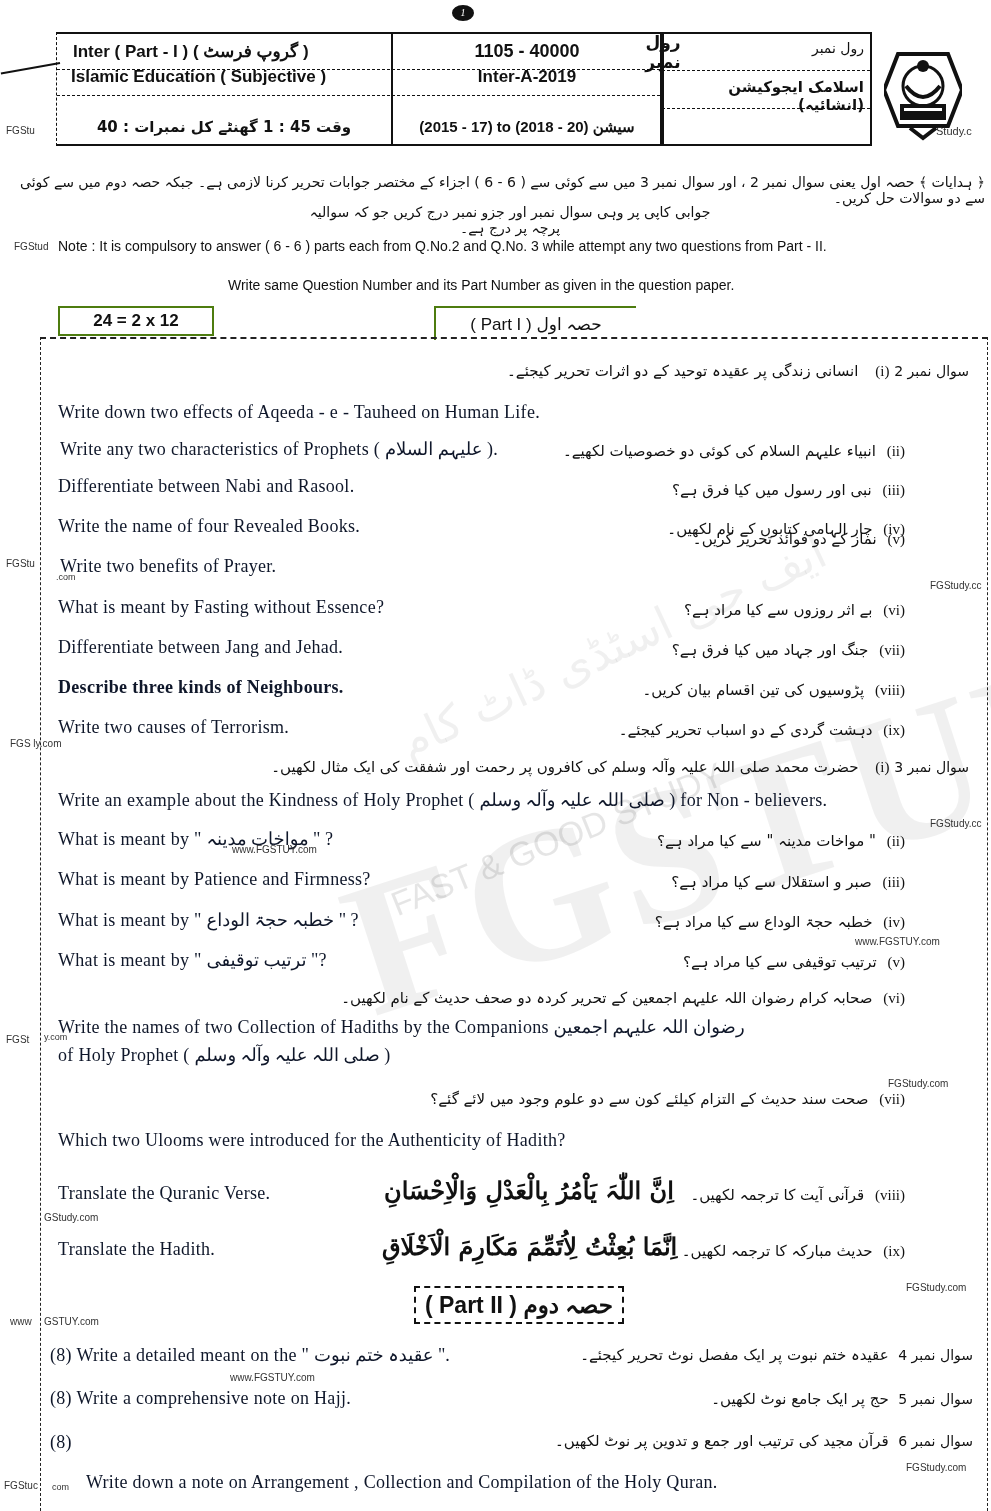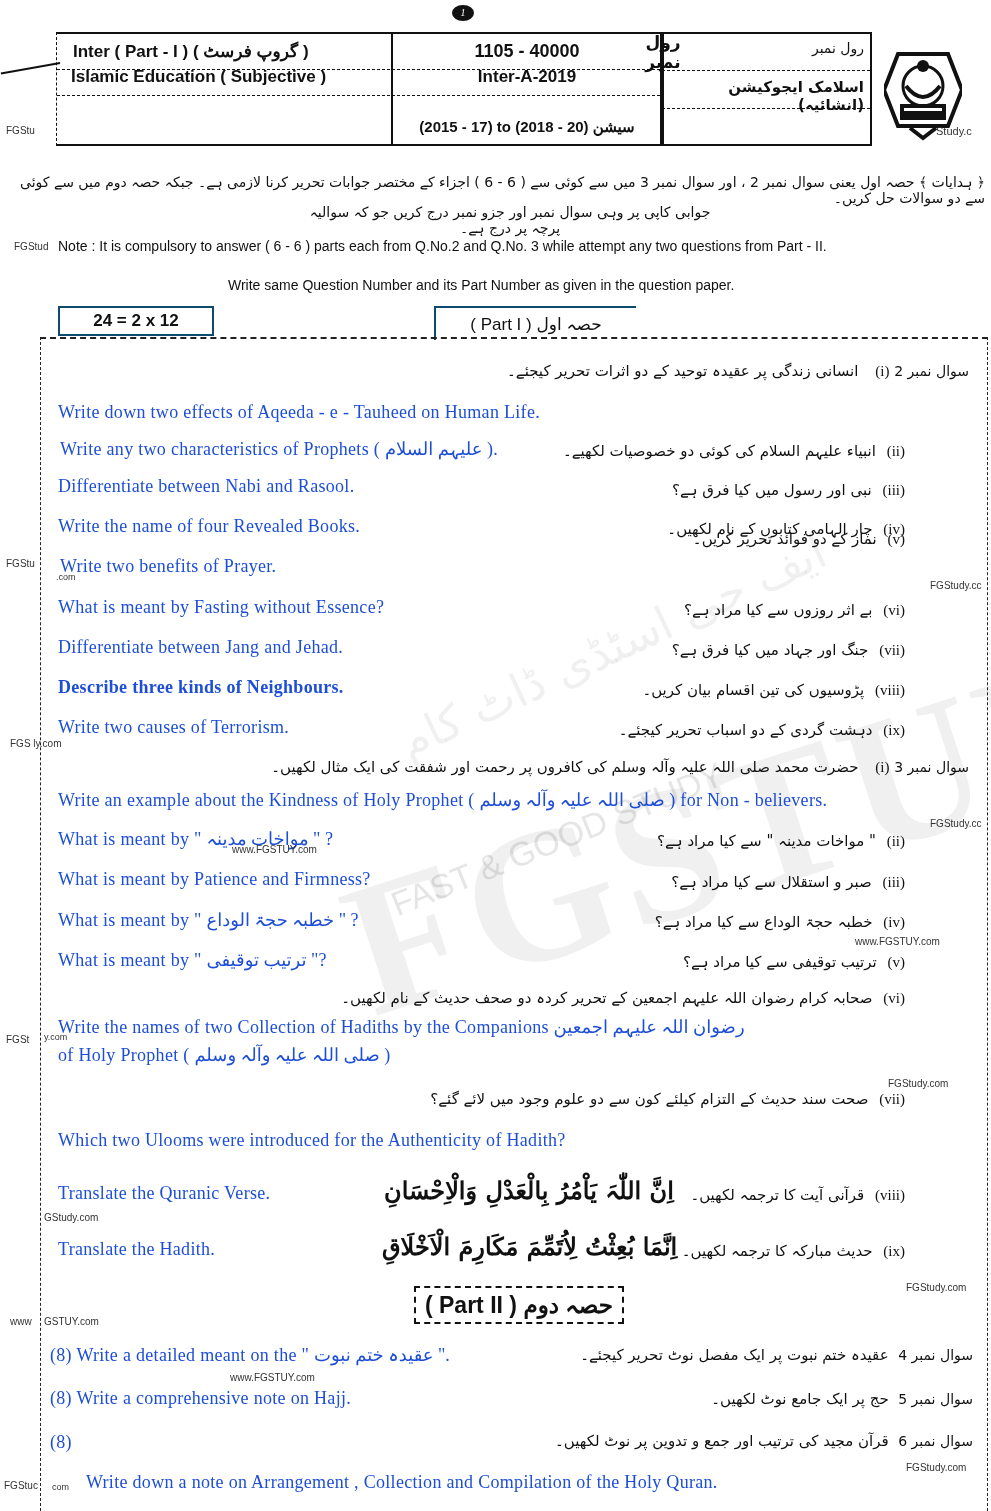--- a/index.html
+++ b/index.html
@@ -14,26 +14,26 @@
   .hdr-table { left: 56px; top: 32px; width: 606px; height: 114px; border: 2px solid #111; border-left: 1.5px dashed #111; }
   .hdr-row { position: absolute; left: 0; width: 100%; border-bottom: 1.5px dashed #111; }
   .hdr-cell { position: absolute; top: 0; height: 100%; display: flex; align-items: center; justify-content: center; font-size: 17px; font-weight: bold; }
   .vline { position: absolute; top: 0; bottom: 0; border-left: 2px solid #111; }
 
   .logo { left: 884px; top: 42px; width: 78px; height: 100px; }
 
   .instr-urdu { font-size: 14px; color: #111; }
   .note { font-family: "Liberation Sans", sans-serif; font-size: 14px; }
 
-  .box { border: 2px solid #0c4a6e; }
+  .box { border: 2px solid #4d7c0f; }
   .dash-box { border: 2px dashed #111; }
 
   .frame { left: 40px; top: 337px; width: 948px; height: 1174px; border-left: 1.5px dashed #222; border-right: 1.5px dashed #222; border-top: 2px dashed #222; }
 
-  .q-en { font-size: 18px; letter-spacing: 0.3px; white-space: nowrap; color: #1d4ed8; }
+  .q-en { font-size: 18px; letter-spacing: 0.3px; white-space: nowrap; color: #0f172a; }
   .q-ur { font-size: 15px; white-space: nowrap; text-align: right; }
   .roman { font-family: "Liberation Serif", serif; font-size: 15px; direction: ltr; display: inline-block; margin-left: 6px; }
   .qlabel { font-size: 14px; }
 
   .watermark-big { left: 330px; top: 700px; font-family: "Liberation Serif", serif; font-size: 190px; font-weight: bold; color: rgba(0,0,0,0.06); transform: rotate(-18deg); letter-spacing: 6px; pointer-events: none; }
   .watermark-small { left: 380px; top: 820px; font-family: "Liberation Sans", sans-serif; font-size: 34px; color: rgba(0,0,0,0.10); transform: rotate(-22deg); pointer-events: none; }
   .watermark-urdu { left: 380px; top: 620px; font-size: 46px; color: rgba(0,0,0,0.06); transform: rotate(-25deg); pointer-events: none; }
 
   .arabic { font-family: "DejaVu Serif", serif; font-size: 24px; direction: rtl; font-weight: bold; }
 </style>
@@ -47,20 +47,21 @@
   <div class="hdr-row" style="top:0;height:36px;">
     <div class="hdr-cell sans" style="left:0;width:334px;justify-content:flex-start;padding-left:16px;">Inter ( Part - I )  ( گروپ فرسٹ )</div>
     <div class="hdr-cell sans" style="left:334px;width:272px;font-size:18px;">1105 - 40000</div>
     <div class="hdr-cell urdu" style="left:606px;width:0;">رول نمبر</div>
   </div>
   <div class="hdr-row" style="top:24px;height:38px;">
     <div class="hdr-cell sans" style="left:0;width:334px;justify-content:flex-start;padding-left:14px;">Islamic Education ( Subjective )</div>
     <div class="hdr-cell sans" style="left:334px;width:272px;">Inter-A-2019</div>
   </div>
   <div class="hdr-row" style="top:74px;height:38px;border-bottom:none;">
+    <div class="hdr-cell urdu" style="left:0;width:334px;font-size:15px;">وقت 45 : 1 گھنٹے  کل نمبرات  :  40</div>
     <div class="hdr-cell sans" style="left:334px;width:272px;font-size:15px;">(2015 - 17) to (2018 - 20) سیشن</div>
   </div>
   <div class="vline" style="left:334px;"></div>
 </div>
 
 <div class="abs" style="left:662px;top:32px;width:210px;height:114px;border:2px solid #111;border-left:none;">
   <div class="abs urdu" style="right:6px;top:6px;font-size:14px;">رول نمبر</div>
   <div class="abs" style="left:0;top:36px;width:100%;border-top:1.5px dashed #111;"></div>
   <div class="abs urdu" style="right:6px;top:44px;font-size:15px;font-weight:bold;">اسلامک ایجوکیشن (انشائیہ)</div>
   <div class="abs" style="left:0;top:74px;width:100%;border-top:1.5px dashed #111;"></div>

